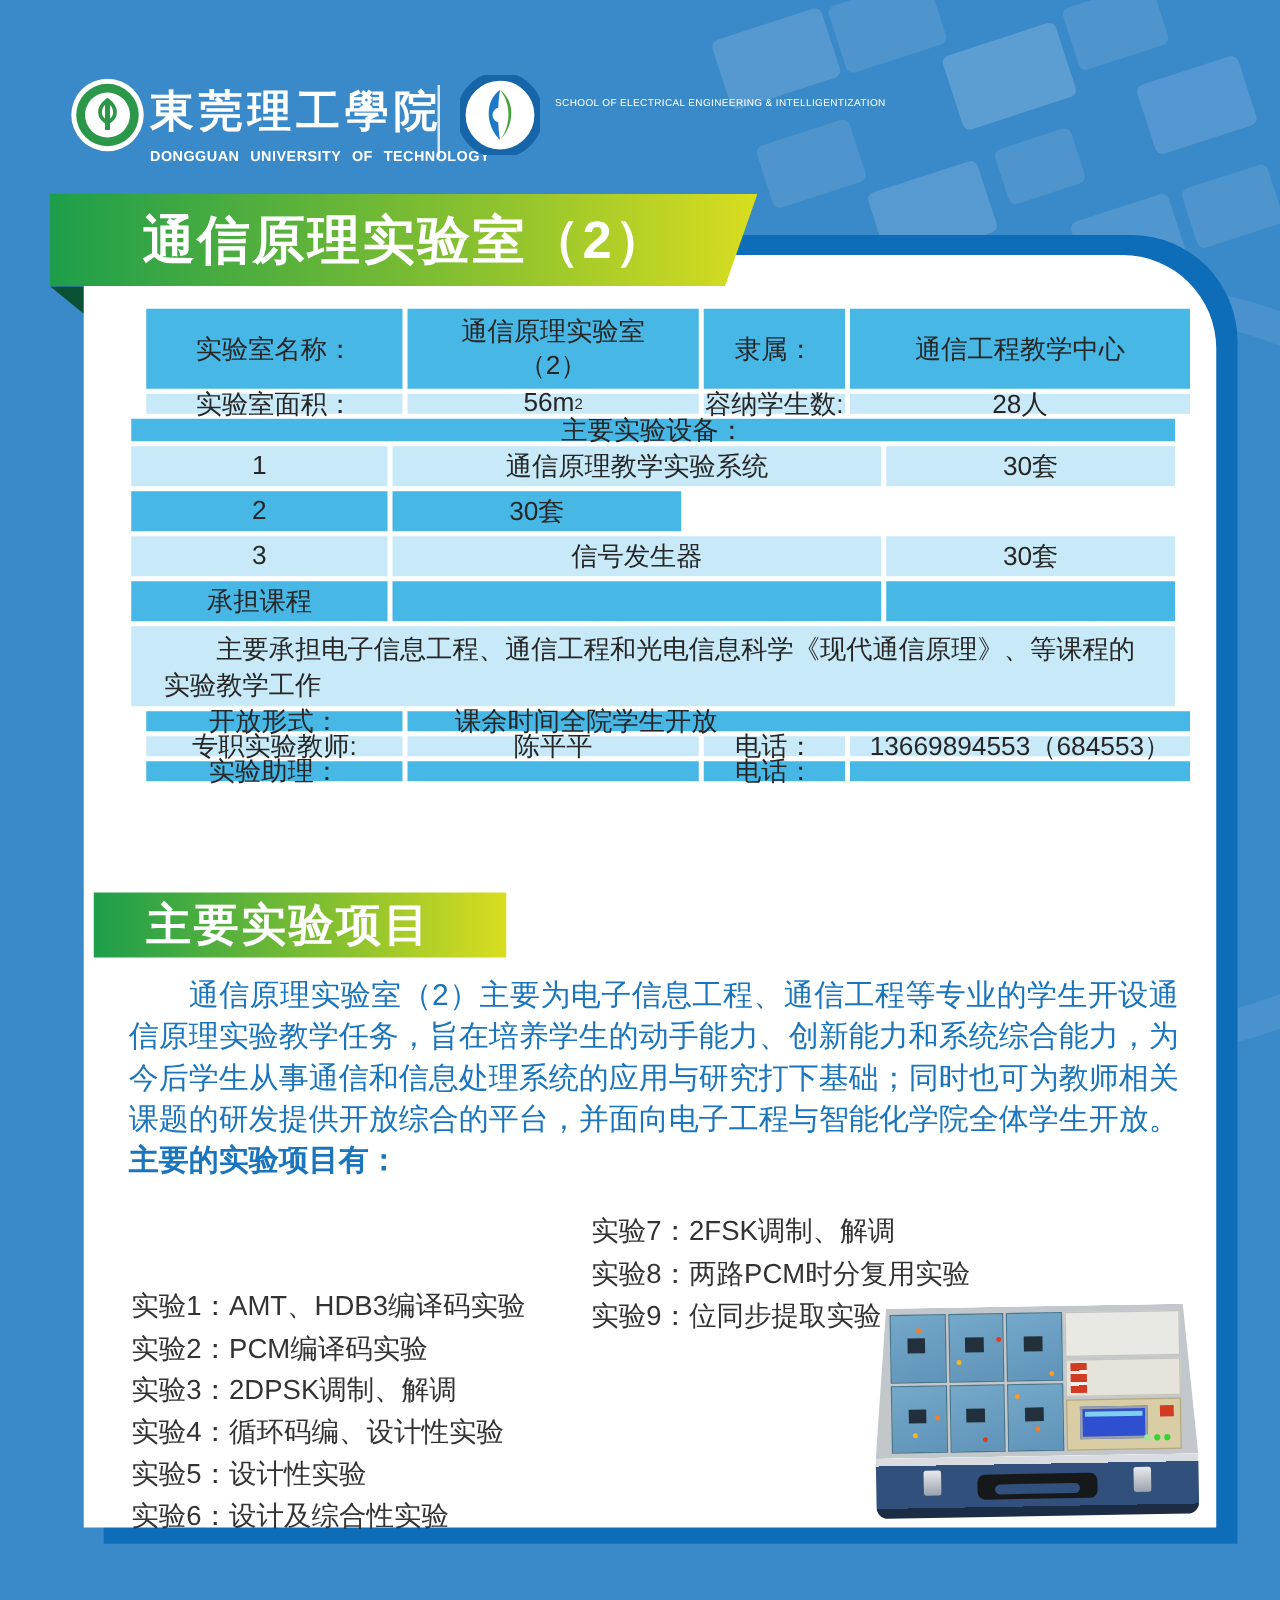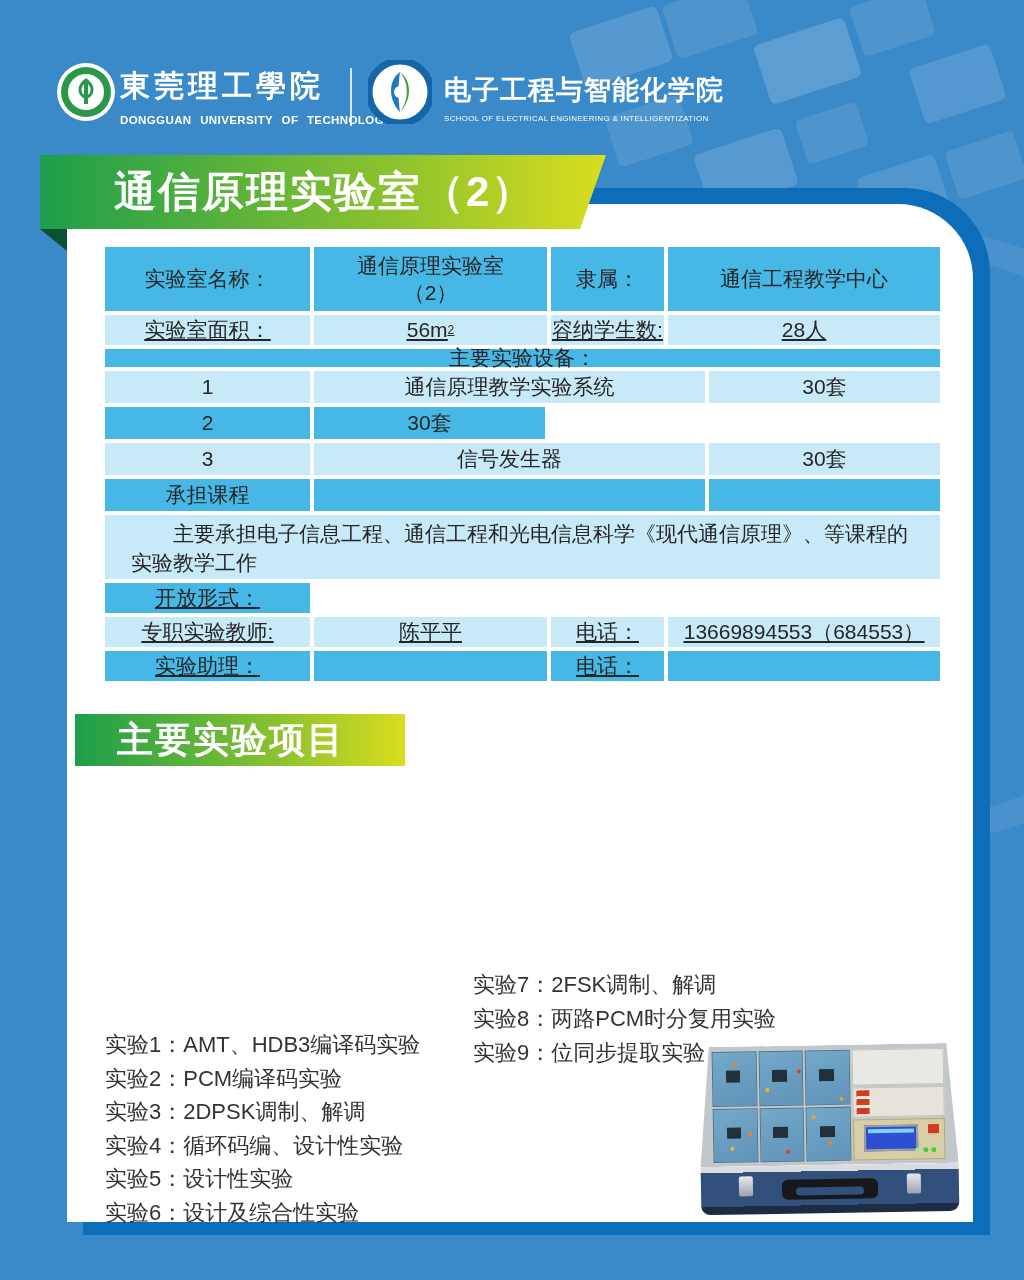--- a/index.html
+++ b/index.html
@@ -11,21 +11,21 @@
   .tile{position:absolute;background:#fff;border-radius:6px;transform:rotate(-18deg);}
   .bg-circle{position:absolute;right:-200px;top:230px;width:560px;height:560px;
              border:26px solid rgba(255,255,255,.08);border-radius:50%;}
 
   
   .header{position:absolute;left:0;top:0;width:1024px;height:150px;z-index:4;}
   .logo{position:absolute;border-radius:50%;}
   .uni-logo{left:56px;top:62px;width:60px;height:60px;}
   .school-logo{left:368px;top:60px;width:64px;height:64px;}
   .uni-text{position:absolute;left:120px;top:66px;color:#fff;}
-  .uni-cn{font-family:Liberation Serif, serif;font-size:30px;letter-spacing:4px;font-weight:bold;}
+  .uni-cn{font-family:Liberation Serif, serif;font-size:35px;letter-spacing:4px;font-weight:bold;}
   .uni-en{font-size:11.5px;font-weight:bold;letter-spacing:.4px;word-spacing:5px;margin-top:7px;}
   .divider{position:absolute;left:350px;top:68px;width:2px;height:58px;background:rgba(255,255,255,.8);}
   .school-text{position:absolute;left:444px;top:72px;color:#fff;}
   .school-cn{font-size:27px;font-weight:bold;letter-spacing:1px;}
   .school-en{font-size:8px;letter-spacing:.3px;margin-top:6px;}
 
   
   .card-border{position:absolute;left:83px;top:188px;width:907px;height:1047px;
                background:#0d6db8;border-top-right-radius:85px;z-index:2;}
   .card{position:absolute;left:67px;top:204px;width:906px;height:1018px;
@@ -44,25 +44,25 @@
            color:#fff;font-size:36px;font-weight:bold;line-height:52px;
            padding-left:42px;box-sizing:border-box;letter-spacing:2px;}
 
   
   .table{position:absolute;left:105px;top:247px;width:835px;z-index:5;
          font-size:21px;color:#262626;}
   .row{display:flex;gap:4px;margin-bottom:4px;}
   .c{display:flex;align-items:center;justify-content:center;text-align:center;box-sizing:border-box;}
   .med .c{background:#47b7e6;}
   .light .c{background:#c8e9f7;}
-  .w1{flex:0 0 205px;} .w2{flex:0 0 233px;} .w3{flex:0 0 113px;} .w4{flex:0 0 272px;}
+  .w1{flex:0 0 205px;margin-left:12px;} .w2{flex:0 0 233px;} .w3{flex:0 0 113px;} .w4{flex:0 0 272px;}
   .b1{flex:0 0 205px;} .b2{flex:0 0 391px;} .b3{flex:0 0 231px;}
   .full{flex:0 0 835px;}
   .wide{flex:0 0 626px;justify-content:flex-start;padding-left:38px;text-align:left;}
-  .h64{height:64px;} .h34{height:30px;text-decoration:underline;} .h30{height:18px;} .h32{height:32px;}
+  .h64{height:64px;} .h34{height:16px;} .h30{height:18px;} .h32{height:32px;}
   .wrapcell span{display:inline-block;width:162px;line-height:27px;}
   .desc-cell{display:block;text-align:left;padding:4px 26px 0;line-height:29px;text-indent:2em;height:64px;}
   sup{font-size:12px;}
 
   
   .paragraph{position:absolute;left:103px;top:780px;width:840px;z-index:5;
              color:#1a75bc;font-size:24px;line-height:33px;text-indent:2em;text-align:justify;}
   .paragraph b{font-weight:bold;}
   .list-title{position:absolute;left:105px;top:953px;z-index:5;
               color:#1a75bc;font-size:22px;font-weight:bold;}
@@ -150,21 +150,20 @@
     <div class="logo school-logo">
       <svg width="64" height="64" viewBox="0 0 64 64">
         <circle cx="32" cy="32" r="31" fill="#ffffff"></circle>
         <circle cx="32" cy="32" r="31" fill="none" stroke="#1565a8" stroke-width="7"></circle>
         <path d="M32 12 C 20 20, 20 40, 32 52 C 30 40, 30 24, 32 12 Z" fill="#1e78c8"></path>
         <path d="M32 12 C 44 20, 44 40, 32 52 C 40 42, 42 24, 32 12 Z" fill="#46a33c"></path>
         <circle cx="32" cy="32" r="6" fill="#ffffff"></circle>
       </svg>
     </div>
     <div class="school-text">
-      <div class="school-cn">电子工程与智能化学院</div>
       <div class="school-en">SCHOOL OF ELECTRICAL ENGINEERING &amp; INTELLIGENTIZATION</div>
     </div>
   </div>
 
   <div class="banner1">通信原理实验室（2）</div>
   <div class="fold"></div>
 
   <div class="table">
 
     <div class="row med h64">
@@ -210,39 +209,41 @@
       <div class="c b2 h32"></div>
       <div class="c b3 h32"></div>
     </div>
 
     <div class="row light h64">
       <div class="c full desc-cell">主要承担电子信息工程、通信工程和光电信息科学《现代通信原理》、等课程的实验教学工作</div>
     </div>
 
     <div class="row med h34">
       <div class="c w1 h34">开放形式：</div>
+      <div class="c wide h34">课余时间全院学生开放</div>
     </div>
 
     <div class="row light h34">
       <div class="c w1 h34">专职实验教师:</div>
       <div class="c w2 h34">陈平平</div>
       <div class="c w3 h34">电话：</div>
       <div class="c w4 h34">13669894553（684553）</div>
     </div>
 
     <div class="row med h34">
       <div class="c w1 h34">实验助理：</div>
       <div class="c w2 h34"></div>
       <div class="c w3 h34">电话：</div>
       <div class="c w4 h34"></div>
     </div>
   </div>
 
   <div class="banner2">主要实验项目</div>
 
+  <div class="paragraph"><span>通信原理实验室（2）主要为电子信息工程、通信工程等专业的学生开设通信原理实验教学任务，旨在培养学生的动手能力、创新能力和系统综合能力，为今后学生从事通信和信息处理系统的应用与研究打下基础；同时也可为教师相关课题的研发提供开放综合的平台，并面向电子工程与智能化学院全体学生开放。</span><b>主要的实验项目有：</b></div>
 
 
   <div class="list list-left">
     <div>实验1：AMT、HDB3编译码实验</div>
     <div>实验2：PCM编译码实验</div>
     <div>实验3：2DPSK调制、解调</div>
     <div>实验4：循环码编、设计性实验</div>
     <div>实验5：设计性实验</div>
     <div>实验6：设计及综合性实验</div>
   </div>

